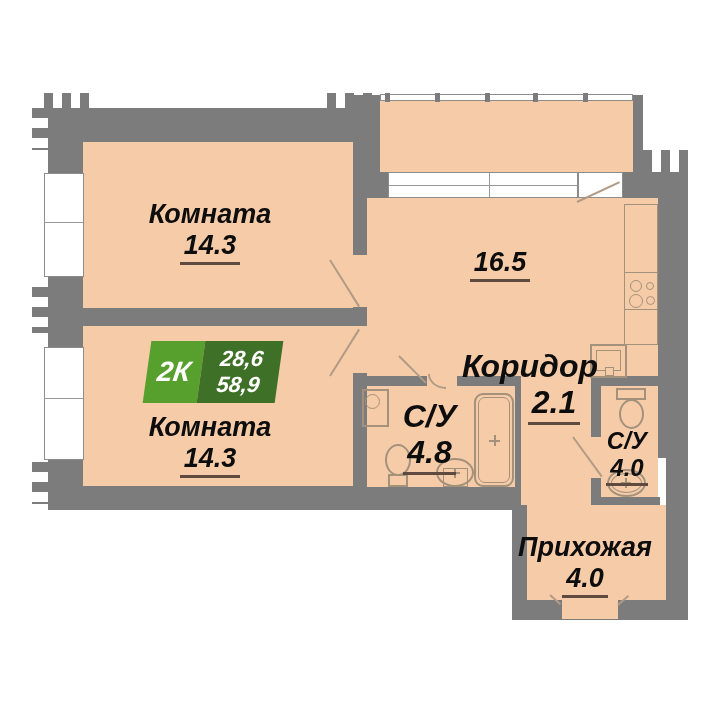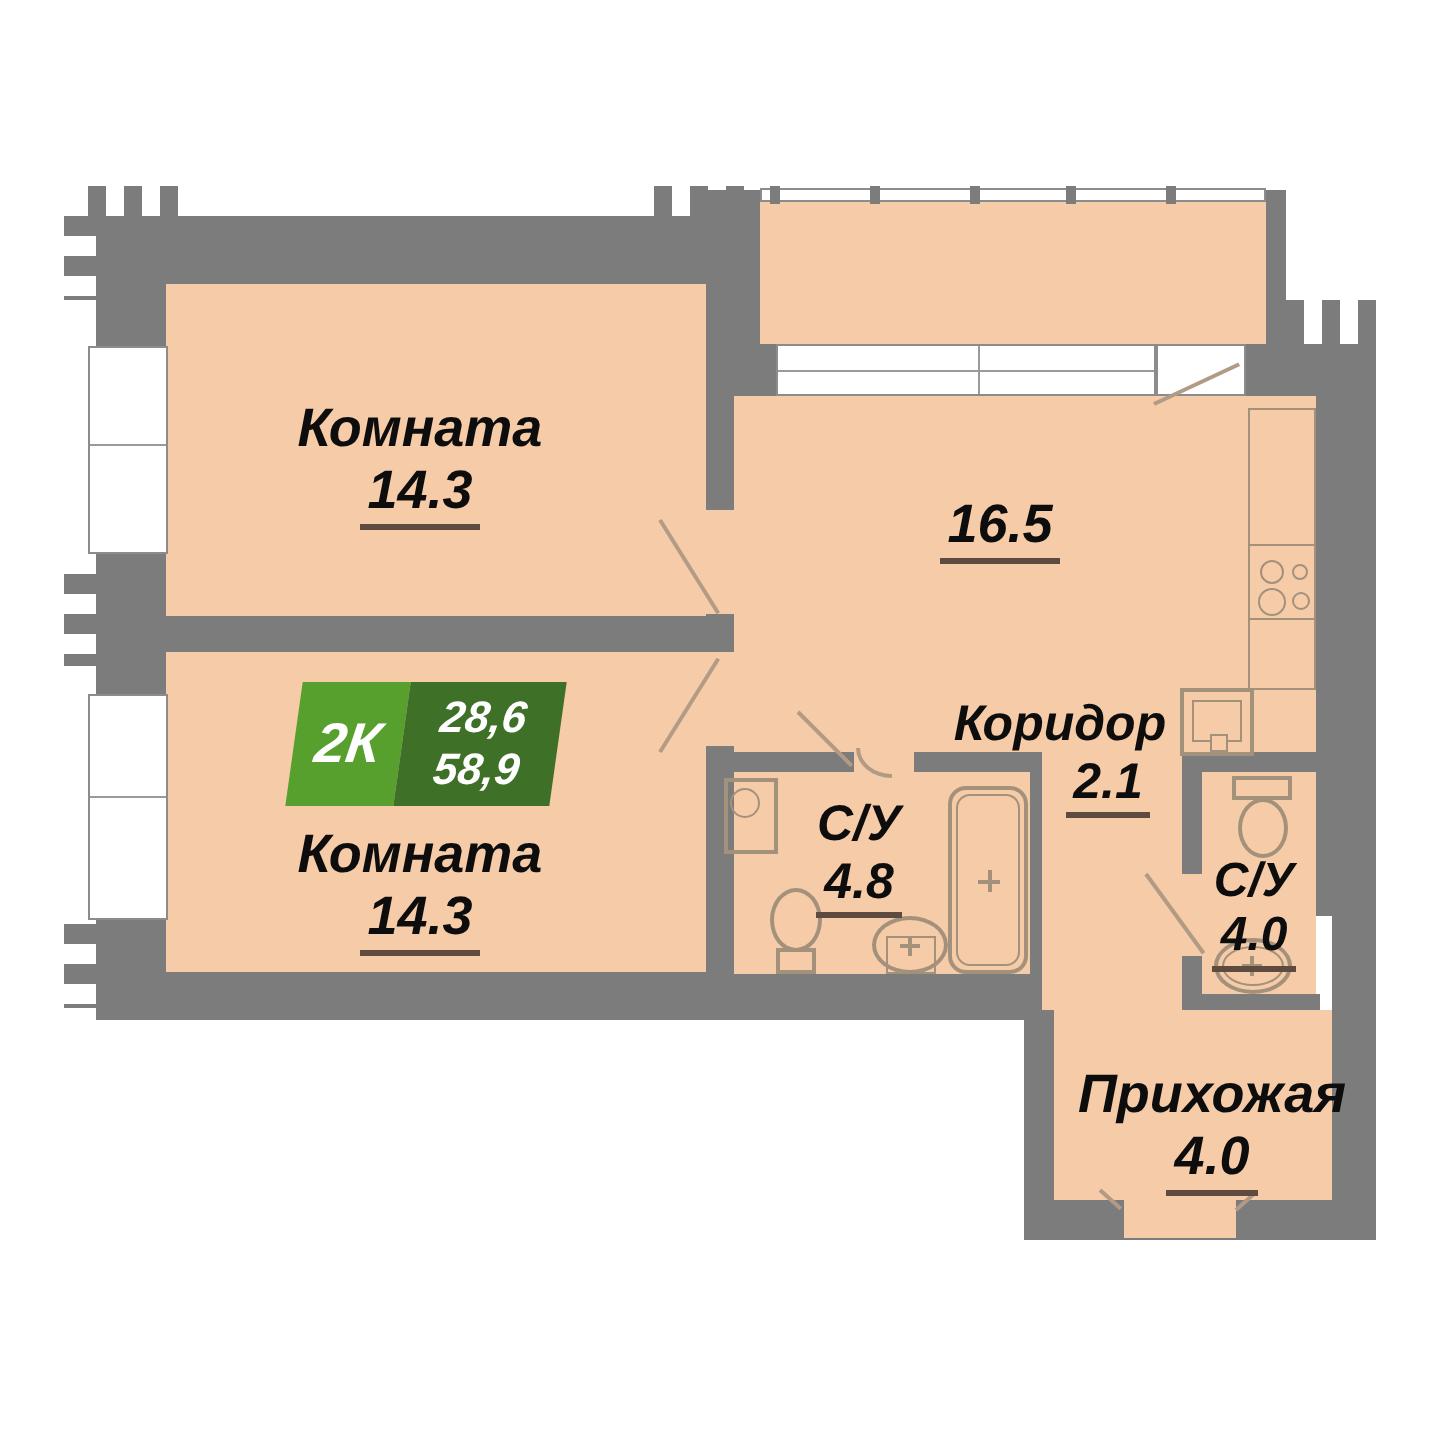--- a/index.html
+++ b/index.html
@@ -13,21 +13,21 @@
   .cren-v{position:absolute;background:repeating-linear-gradient(180deg,#7c7c7c 0 10px,transparent 10px 20px);}
   .fx{position:absolute;border:2px solid #a4917c;background:transparent;box-sizing:border-box;}
   .fx-thin{border-width:1px;}
   .ell{border-radius:50%;}
   .door{position:absolute;height:2px;background:#b29b85;transform-origin:0 50%;}
   .plus{position:absolute;
         background:linear-gradient(#a4917c,#a4917c) center/2px 100% no-repeat,
                    linear-gradient(#a4917c,#a4917c) center/100% 2px no-repeat;}
   .rlabel{position:absolute;text-align:center;color:#0d0d0d;white-space:nowrap;
           font:italic 700 27px/1.14 "Liberation Sans",sans-serif;}
-  .rlabel.small{font-size:25px;}
+  .rlabel.small{font-size:32px;}
   .rlabel.tiny{font-size:24px;}
   .area-u{display:inline-block;border-bottom:3px solid #5f4a40;padding:0 4px 1px;}
   .badge{position:absolute;left:147px;top:341px;width:132px;height:62px;display:flex;
          transform:skewX(-8deg);}
   .badge .b-left{flex:0 0 54px;background:#57a02e;display:flex;align-items:center;justify-content:center;
          color:#fff;font:italic 700 28px/1 "Liberation Sans",sans-serif;}
   .badge .b-right{flex:1;background:#3e7028;display:flex;flex-direction:column;align-items:center;justify-content:center;
          color:#fff;font:italic 700 22px/1.2 "Liberation Sans",sans-serif;}
 </style>
 </head>
@@ -165,21 +165,21 @@
     <div style="padding-left:48px;"><span class="area-u">2.1</span></div>
   </div>
   <div class="rlabel small" style="left:377px;top:398px;width:105px;">
     <div>С/У</div>
     <div><span class="area-u">4.8</span></div>
   </div>
   <div class="rlabel tiny" style="left:587px;top:427px;width:80px;">
     <div>С/У</div>
     <div><span class="area-u">4.0</span></div>
   </div>
-  <div class="rlabel" style="left:521px;top:532px;width:170px;text-align:center;">
+  <div class="rlabel" style="left:500px;top:532px;width:170px;text-align:center;">
     <div>Прихожая</div>
     <div><span class="area-u">4.0</span></div>
   </div>
 
   <div class="badge">
     <div class="b-left">2К</div>
     <div class="b-right">
       <span>28,6</span>
       <span>58,9</span>
     </div>

